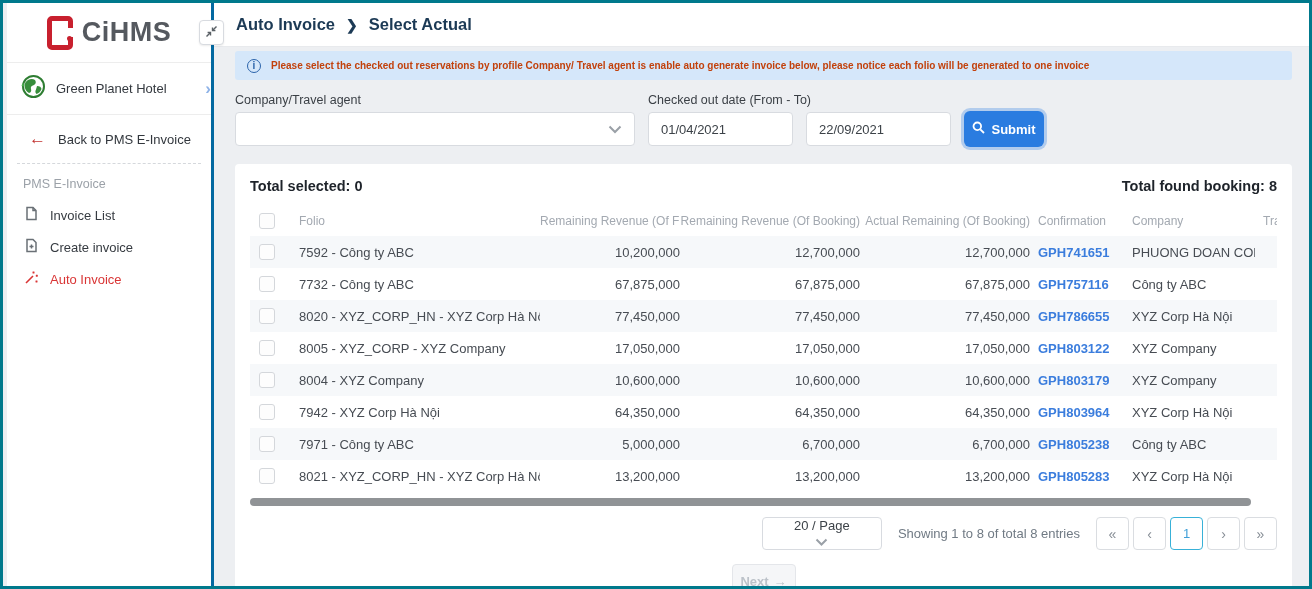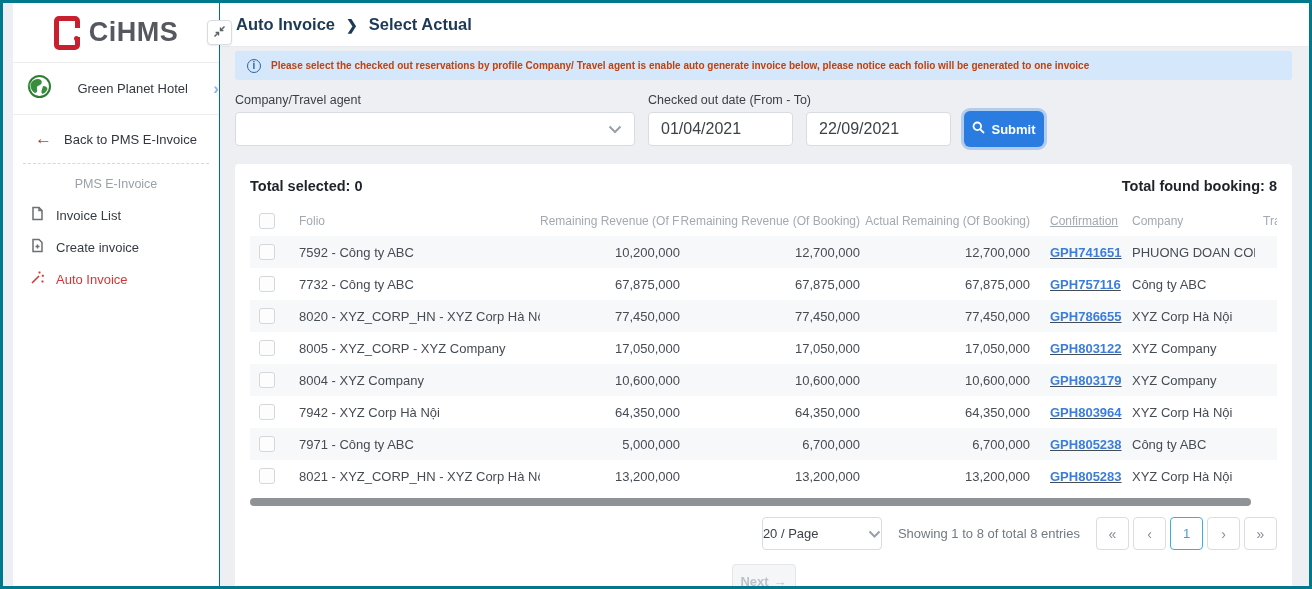--- a/index.html
+++ b/index.html
@@ -1,22 +1,22 @@
 <!DOCTYPE html>
 <html><head>
 <meta charset="utf-8">
 <style>
   * { margin:0; padding:0; box-sizing:border-box; }
   body { font-family:"Liberation Sans", sans-serif; background:#fff; }
   .page { position:relative; width:1312px; height:589px; border:3px solid #00798c;
           background:#edeff2; overflow:hidden; }
 
   
-  .sidebar { position:absolute; left:10px; top:0; width:207px; height:100%; background:#fff;
-             border-right:1px solid #0369a1; z-index:5;text-align:center; }
+  .sidebar { position:absolute; left:4px; top:0; width:207px; height:100%; background:#fff;
+             border-right:3px solid #0369a1; z-index:5; }
   .logo-row { height:60px; display:flex; align-items:center; justify-content:center;
               border-bottom:1px solid #ededed; position:relative; }
   .logo-mark { width:26px; height:34px; border:5px solid #c8202e; border-radius:5px;
                position:relative; margin-right:9px; }
   .logo-mark::before { content:""; position:absolute; right:-5px; top:7px; width:5px; height:9px; background:#fff; }
   .logo-mark::after { content:""; position:absolute; right:-4px; top:15px; width:5px; height:5px;
                       border-radius:50%; background:#c8202e; }
   .logo-text { font-size:27px; font-weight:bold; color:#55595f; letter-spacing:.5px; }
   .collapse-btn { position:absolute; right:-13px; top:17px; width:25px; height:25px; background:#fff;
                   border:1px solid #d8dbe0; border-radius:4px; display:flex; align-items:center;
@@ -51,54 +51,54 @@
                font-size:10px; display:flex; align-items:center; justify-content:center;
                font-style:normal; font-weight:bold; }
 
   .filters { margin-top:13px; display:flex; align-items:flex-end; gap:13px; flex:0 0 auto; }
   .fgroup { display:flex; flex-direction:column; }
   .flabel { font-size:12.5px; color:#3a3f45; margin-bottom:5px; }
   .select-box { width:400px; height:34px; background:#fff; border:1px solid #d8dbe0; border-radius:4px;
                 display:flex; align-items:center; justify-content:flex-end; padding-right:12px; cursor:pointer; }
   .date-pair { display:flex; gap:13px; }
   .date-input { width:145px; height:34px; background:#fff; border:1px solid #d8dbe0; border-radius:4px;
-                font-size:16px; color:#3c4248; padding:0 12px; display:flex; align-items:center; cursor:text; }
+                font-size:13px; color:#3c4248; padding:0 12px; display:flex; align-items:center; cursor:text; }
   .submit-btn { height:36px; width:80px; background:#2a7ce0; border:none; border-radius:6px; color:#fff;
                 font-weight:bold; font-size:13px; display:flex; align-items:center; justify-content:center;
                 gap:6px; cursor:pointer; box-shadow:0 0 0 3px rgba(42,124,224,.30); margin-bottom:-1px;
                 font-family:"Liberation Sans", sans-serif; }
 
   .card { margin-top:18px; background:#fff; border-radius:4px; flex:1 0 auto; padding:14px 15px 0 15px; }
   .totals-row { display:flex; justify-content:space-between; align-items:center; }
   .totals-left, .totals-right { font-size:14.5px; font-weight:bold; color:#1e232a; }
 
   .table-clip { margin-top:12px; overflow:hidden; width:100%; }
   .tbl { width:1120px; }
   .trow { display:flex; align-items:center; height:32px; font-size:13px; color:#474c53; }
   .trow.head { height:30px; font-size:12px; color:#a3a9b1; }
   .trow.odd { background:#f6f8fa; }
   .cell { flex:0 0 auto; white-space:nowrap; overflow:hidden; }
   .c-check { width:40px; padding-left:9px; }
   .c-folio { width:250px; padding-left:9px; }
   .c-num1 { width:140px; text-align:right; }
   .c-num2 { width:180px; text-align:right; }
   .c-num3 { width:170px; text-align:right; }
-  .c-conf { width:100px; padding-left:20px;text-decoration:underline; }
+  .c-conf { width:100px; padding-left:8px; }
   .c-comp { width:125px; padding-left:2px; }
   .c-trav { width:115px; padding-left:8px; }
   .checkbox { width:16px; height:16px; background:#fdfdfd; border:1.5px solid #d4d7db; border-radius:3px; cursor:pointer; }
   .conf-link { color:#3b7ddd; font-weight:bold; text-decoration:none; cursor:pointer; }
 
   .hscrollbar { margin-top:6px; height:8px; position:relative; }
   .hthumb { position:absolute; left:0; top:0; height:8px; width:97.5%; background:#909396; border-radius:4px; cursor:grab; }
 
   .pag-row { margin-top:11px; display:flex; justify-content:flex-end; align-items:center; gap:16px; }
   .pagesize { width:120px; height:33px; border:1px solid #d8dbe0; border-radius:4px; background:#fff;
-              display:flex; align-items:center; justify-content:space-between; padding:0 0;
-              font-size:13px; color:#3c4248; cursor:pointer; }
+              display:flex; align-items:center; justify-content:space-between; padding:0 17px;
+              font-size:13px; color:#3c4248; cursor:pointer;flex-direction:column; }
   .pag-summary { font-size:13px; color:#707a84; }
   .pag-btns { display:flex; gap:4px; }
   .pbtn { width:33px; height:33px; background:#fff; border:1px solid #dadde1; border-radius:4px;
           display:flex; align-items:center; justify-content:center; font-size:14px; color:#868d95;
           cursor:pointer; font-family:"Liberation Sans", sans-serif; }
   .pbtn.current { border-color:#38b1d8; color:#3f9fd8; font-size:13px; }
 
   .next-row { margin-top:14px; display:flex; justify-content:center; }
   .next-btn { width:64px; height:34px; background:#f5f6f8; border:1px solid #e4e6ea; border-radius:4px;
               font-size:13px; font-weight:bold; color:#bcc2c9; display:flex; align-items:center;

